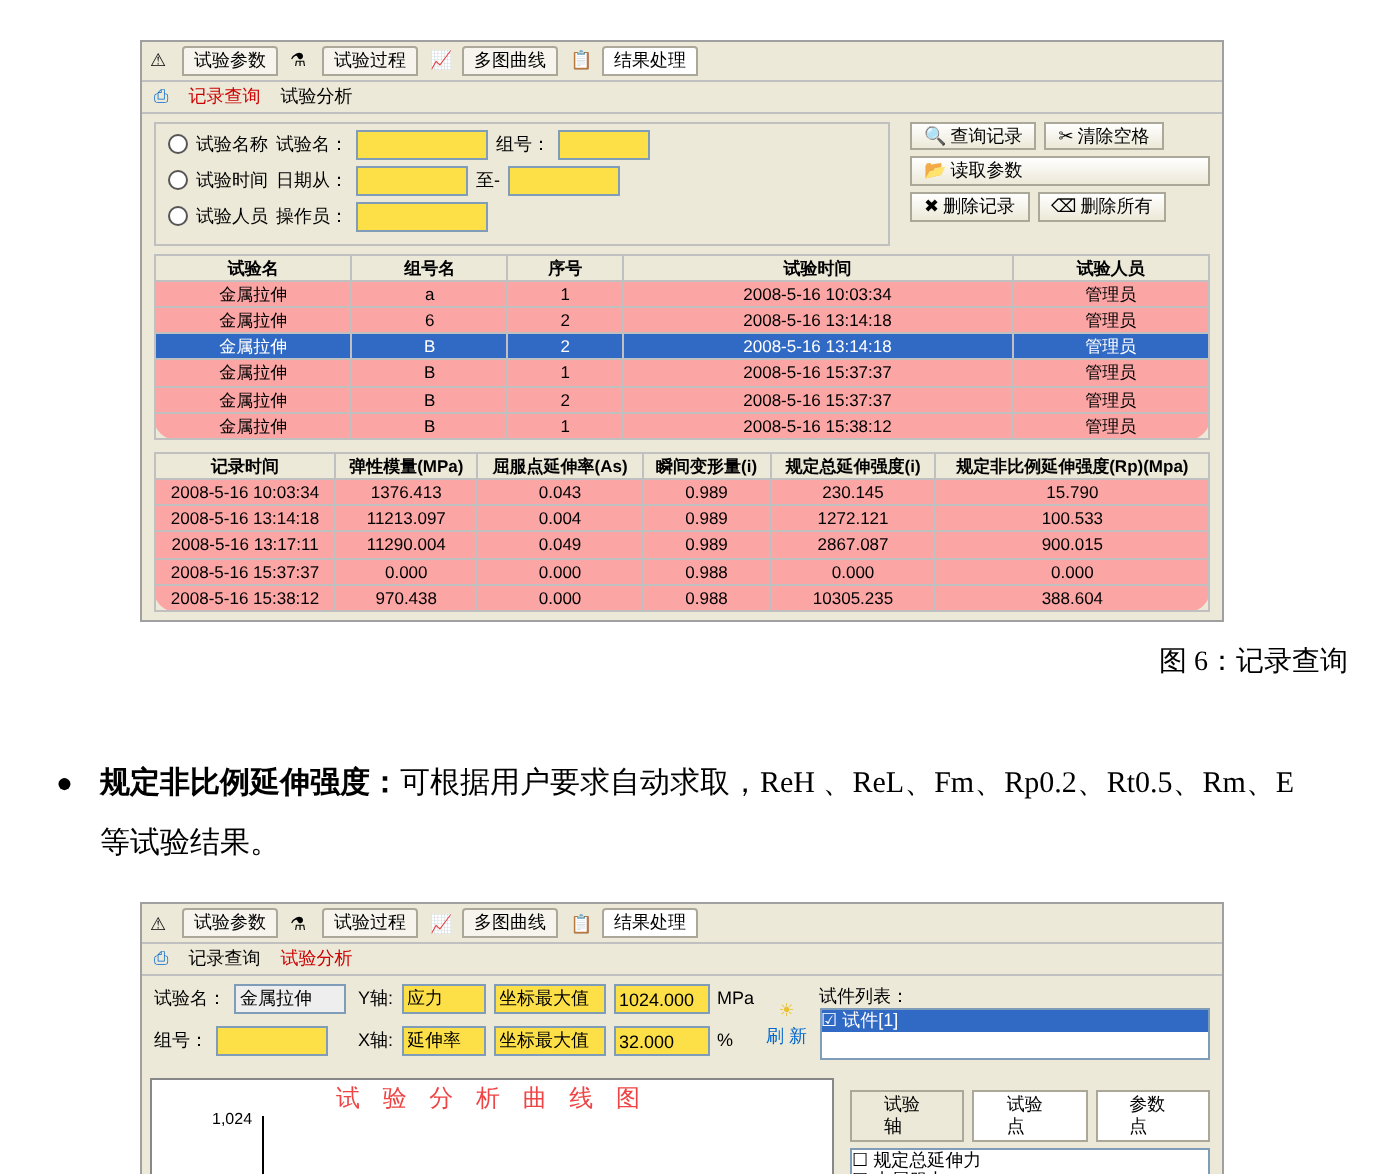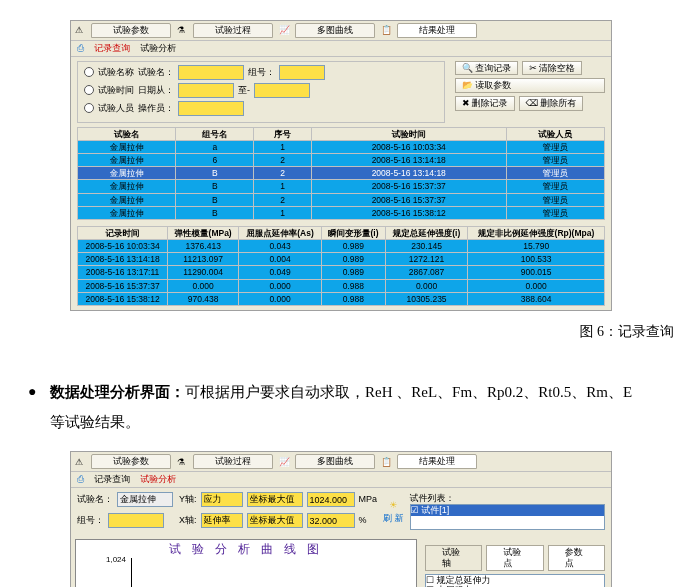--- a/index.html
+++ b/index.html
@@ -1,38 +1,38 @@
 <!DOCTYPE html>
 <html><head>
 <meta charset="utf-8">
 <style>
   body { margin: 0; padding: 20px; font-family: SimSun, serif; background: #fff; width: 694px; box-sizing: border-box; font-size: 13px; line-height: 1.6; }
   .app-win { border: 1px solid #a0a0a0; background: #ece9d8; font-family: Tahoma, SimSun, sans-serif; font-size: 9px; line-height: 1.2; color: #000; }
   .tabs-row { display: flex; align-items: center; padding: 2px 4px; gap: 6px; border-bottom: 1px solid #c0c0c0; background: #ece9d8; }
-  .tab { background: #f6f4ec; border: 1px solid #aca899; border-radius: 2px 2px 0 0; padding: 1px 21px; cursor: pointer; display: inline-flex; align-items: center; gap: 2px; }
+  .tab { background: #f6f4ec; border: 1px solid #aca899; border-radius: 2px 2px 0 0; padding: 1px 5px; cursor: pointer; display: inline-flex; align-items: center; gap: 2px; }
   .tab.active { background: #fff; font-weight: normal; }
   .subtabs-row { display: flex; gap: 10px; padding: 2px 6px; background: #ece9d8; border-bottom: 1px solid #c0c0c0; }
   .subtab { cursor: pointer; }
   .subtab.active { color: #c00; }
   .panel { padding: 4px 6px; background: #ece9d8; }
   .form-row { display: flex; align-items: center; gap: 4px; margin-bottom: 3px; }
   .radio-dot { display: inline-block; width: 8px; height: 8px; border: 1px solid #555; border-radius: 50%; background: #fff; }
   .lbl { white-space: nowrap; }
   input[type="text"].win { height: 13px; border: 1px solid #7f9db9; background: #fde047; font-size: 9px; padding: 0 2px; }
   .btn { border: 1px solid #aca899; background: linear-gradient(#fff,#ece9d8); padding: 1px 6px; cursor: pointer; white-space: nowrap; display: inline-flex; align-items: center; gap: 2px; }
-  table.grid { border-collapse: collapse; width: 100%; background: #0ea5e9; margin-top: 4px; }
+  table.grid { border-collapse: collapse; width: 100%; background: #fca5a5; margin-top: 4px; border-radius: 11px; }
   table.grid th, table.grid td { border: 1px solid #c0c0c0; padding: 1px 3px; text-align: center; font-size: 8.5px; white-space: nowrap; }
   table.grid th { background: #ece9d8; }
   tr.sel td { background: #316ac5; color: #fff; }
   .caption { text-align: right; margin: 10px 0 34px; font-size: 14px; }
   .bullet-para { font-size: 15px; font-weight: bold; line-height: 2; margin: 4px 20px 14px 30px; font-family: SimHei, SimSun, sans-serif; }
   .bullet-para .thin { font-weight: normal; font-family: "Times New Roman", SimSun, serif; }
   .bullet-dot { position: absolute; margin-left: -22px; font-size: 14px; }
   .chart-area { position: relative; background: #fff; border: 1px solid #888; width: 340px; height: 220px; margin: 4px 0 4px 4px; flex-shrink: 0; }
-  .chart-title { text-align: center; color: #4c1d95; font-family: Liberation Serif, serif; font-size: 12px; letter-spacing: 4px; padding-top: 2px; }
+  .chart-title { text-align: center; color: #ef4444; font-family: Liberation Sans, sans-serif; font-size: 12px; letter-spacing: 4px; padding-top: 2px; }
   .fig7-main { display: flex; }
   .fig7-right { flex: 1; padding: 4px 6px 4px 8px; font-size: 9px; }
   .listbox { background: #fff; border: 1px solid #7f9db9; width: 100%; box-sizing: border-box; font-size: 9px; }
   .listbox .item.sel { background: #316ac5; color: #fff; }
   .listbox .item.chk::before { content: "☑ "; }
   .listbox .item.unchk::before { content: "☐ "; }
   .mini-tabs { display: flex; gap: 4px; margin: 6px 0 3px; }
   .mini-tab { background: #fff; border: 1px solid #aca899; padding: 1px 16px; cursor: pointer; }
   .mini-tab.active { background: #ece9d8; }
   .axis-tick-y { position: absolute; left: 30px; font-size: 8px; transform: translateY(-50%); }
@@ -225,21 +225,21 @@
           </tr>
         </tbody>
     </table>
   </div>
 </div>
 
 <div class="caption">图 6：记录查询</div>
 
 <div class="bullet-para" style="position:relative;">
   <span class="bullet-dot">●</span>
-  <span>数据处理分析界面：</span><span class="thin">可根据用户要求自动求取，</span><span class="thin">ReH 、ReL、Fm、Rp0.2、Rt0.5、Rm、E</span><br>
+  <span>规定非比例延伸强度：</span><span class="thin">可根据用户要求自动求取，</span><span class="thin">ReH 、ReL、Fm、Rp0.2、Rt0.5、Rm、E</span><br>
   <span class="thin">等试验结果。</span>
 </div>
 
 <div class="app-win fig7">
   <div class="tabs-row">
     <span class="ico">⚠</span>
     <span class="tab">试验参数</span>
     <span class="ico">⚗</span>
     <span class="tab">试验过程</span>
     <span class="ico">📈</span>

